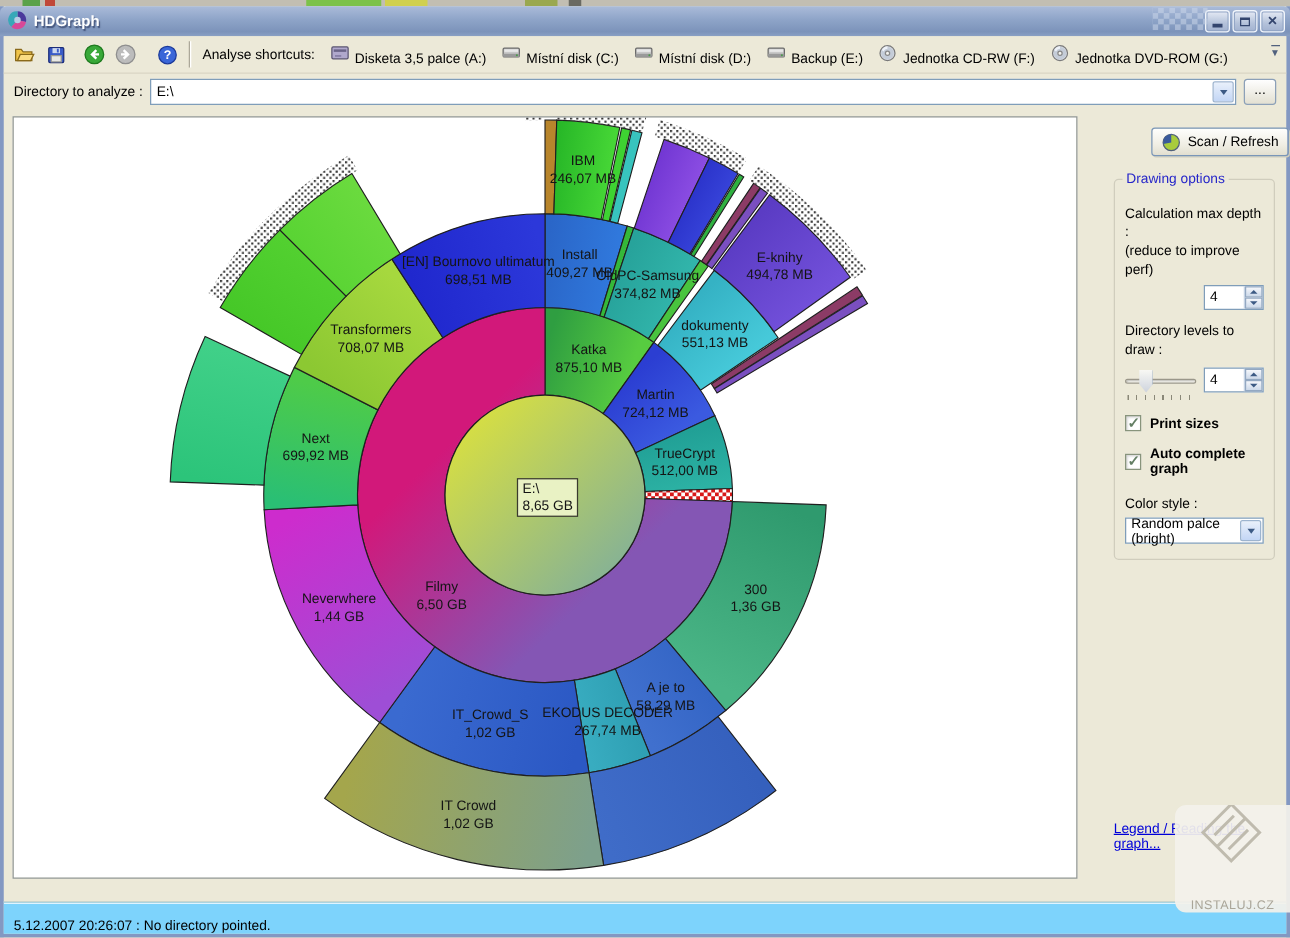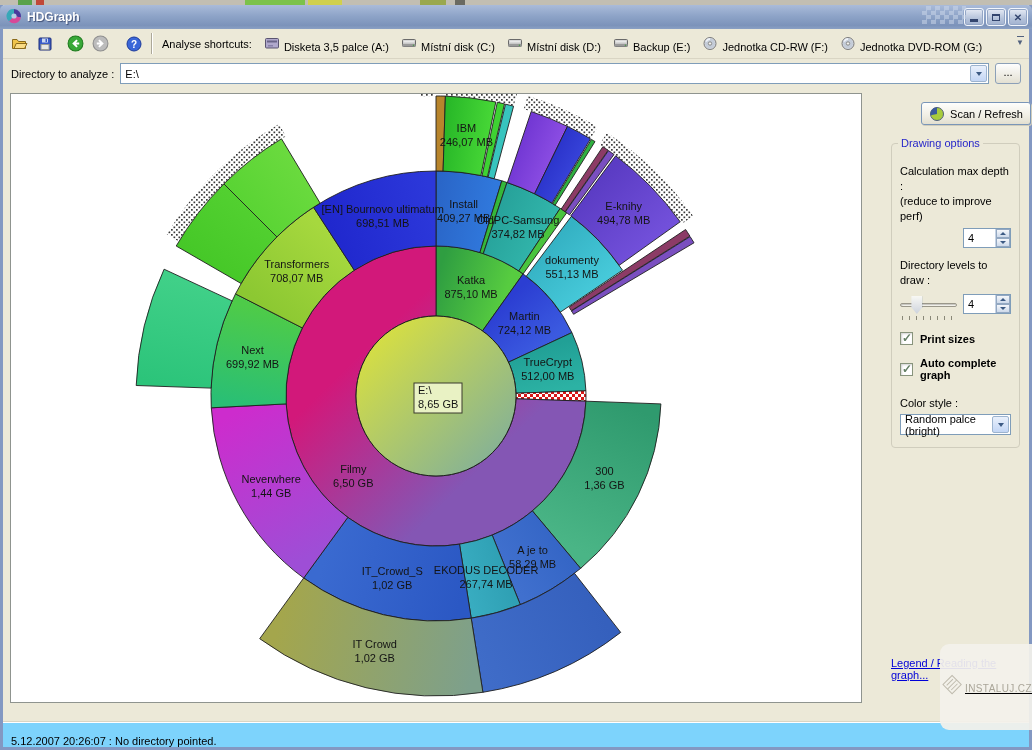--- a/index.html
+++ b/index.html
@@ -95,21 +95,21 @@
   .combo2 .combo-arrow { width:17px; height:17px; margin:1px; border:1px solid #9db4cf; border-radius:2px;
     background:linear-gradient(180deg,#e9f0fb,#c3d6f5); display:flex; align-items:center; justify-content:center; }
   .legend-link { position:absolute; left:8px; bottom:5px; color:#0000d8; text-decoration:underline; cursor:pointer; }
 
   .statusbar { height:26px; flex:0 0 26px; background:#7dd3fc; border-top:1px solid #d9d5c4;
     display:flex; align-items:flex-end; padding-left:8px; box-shadow:inset 0 1px 0 #fff;margin-top:35px; }
 
   
   .watermark { position:absolute; right:0; bottom:20px; width:92px; height:86px; z-index:40;
     background:rgba(243,241,235,.93); border-radius:9px 0 0 9px; pointer-events:none;
-    display:flex; flex-direction:row; align-items:center; justify-content:space-between;text-decoration:underline; }
+    display:flex; flex-direction:column; align-items:center; justify-content:space-between; }
   .watermark .wm-text { color:#a9a598; font-size:10px; letter-spacing:.4px; margin-top:2px; }
 </style>
 </head>
 <body>
 
 <div class="desktop-strip">
   <div class="frag" style="left:18px;width:14px;background:#5aa24a;"></div>
   <div class="frag" style="left:36px;width:8px;background:#c04838;"></div>
   <div class="frag" style="left:245px;width:60px;background:#7cc24a;"></div>
   <div class="frag" style="left:308px;width:34px;background:#d0d04e;"></div>

